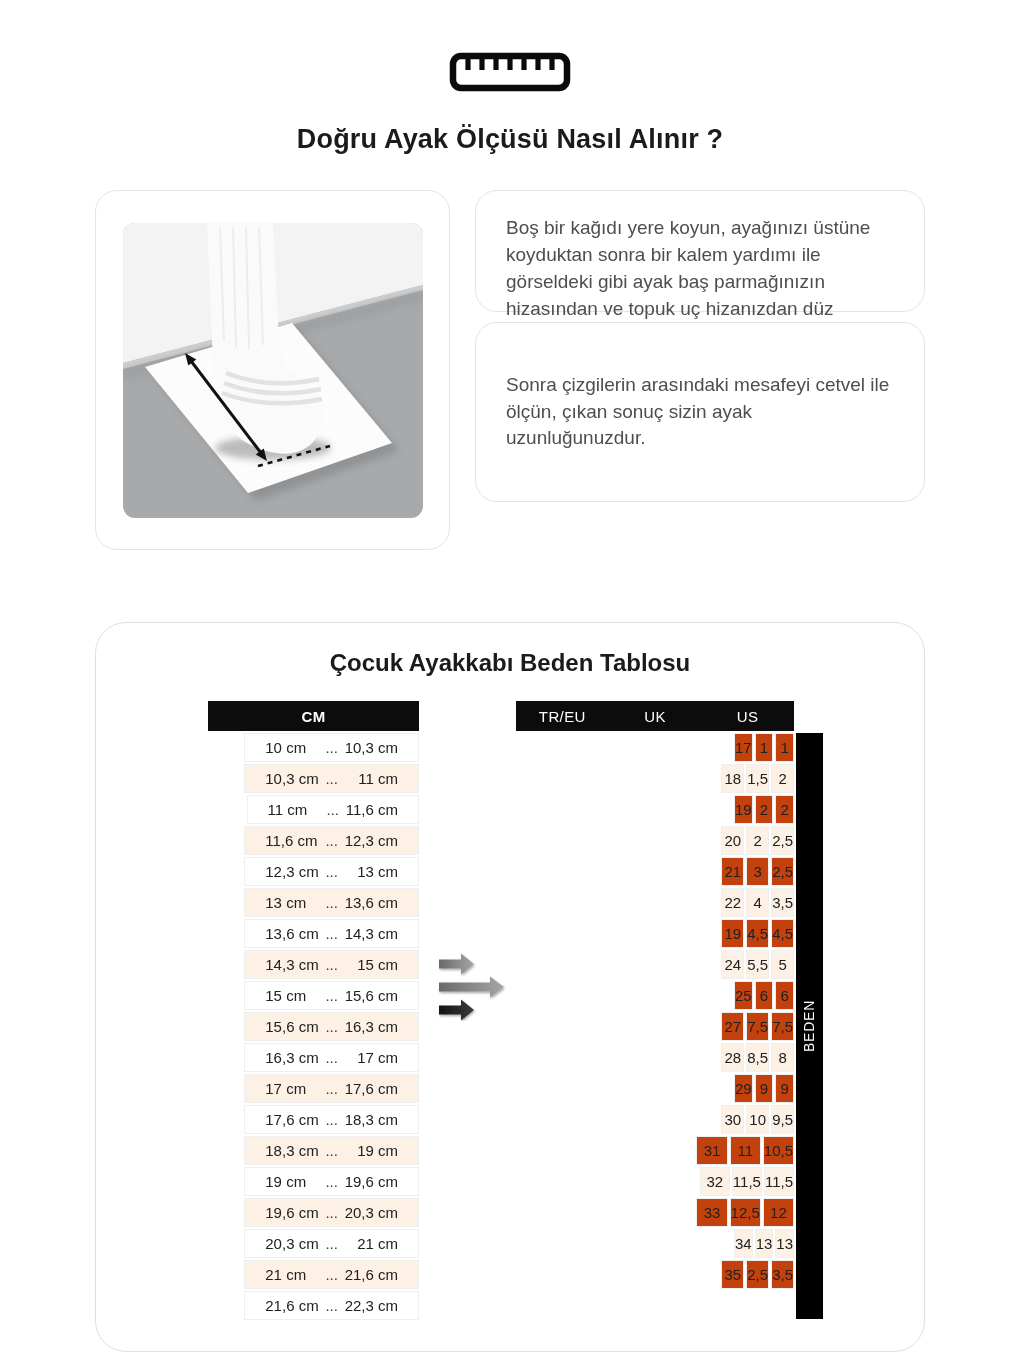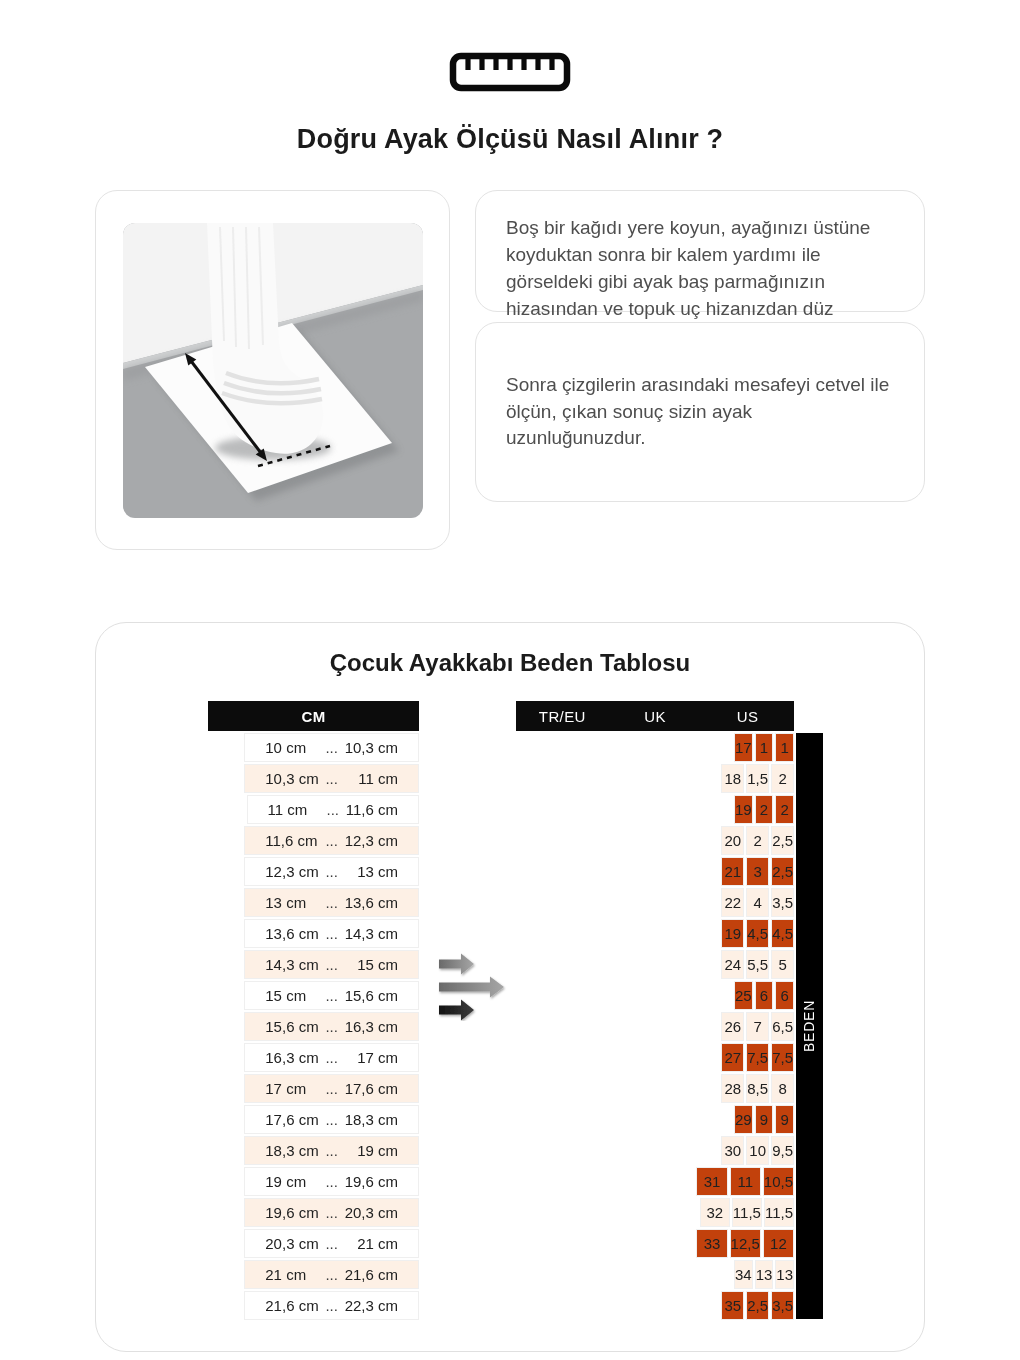--- a/index.html
+++ b/index.html
@@ -323,25 +323,20 @@
         <div class="size-row alt">
           <span class="s-cell">24</span>
           <span class="s-cell">5,5</span>
           <span class="s-cell">5</span>
         </div>
         <div class="size-row">
           <span class="s-cell">25</span>
           <span class="s-cell">6</span>
           <span class="s-cell">6</span>
         </div>
-        <div class="size-row alt">
-          <span class="s-cell">26</span>
-          <span class="s-cell">7</span>
-          <span class="s-cell">6,5</span>
-        </div>
         <div class="size-row">
           <span class="s-cell">27</span>
           <span class="s-cell">7,5</span>
           <span class="s-cell">7,5</span>
         </div>
         <div class="size-row alt">
           <span class="s-cell">28</span>
           <span class="s-cell">8,5</span>
           <span class="s-cell">8</span>
         </div>

